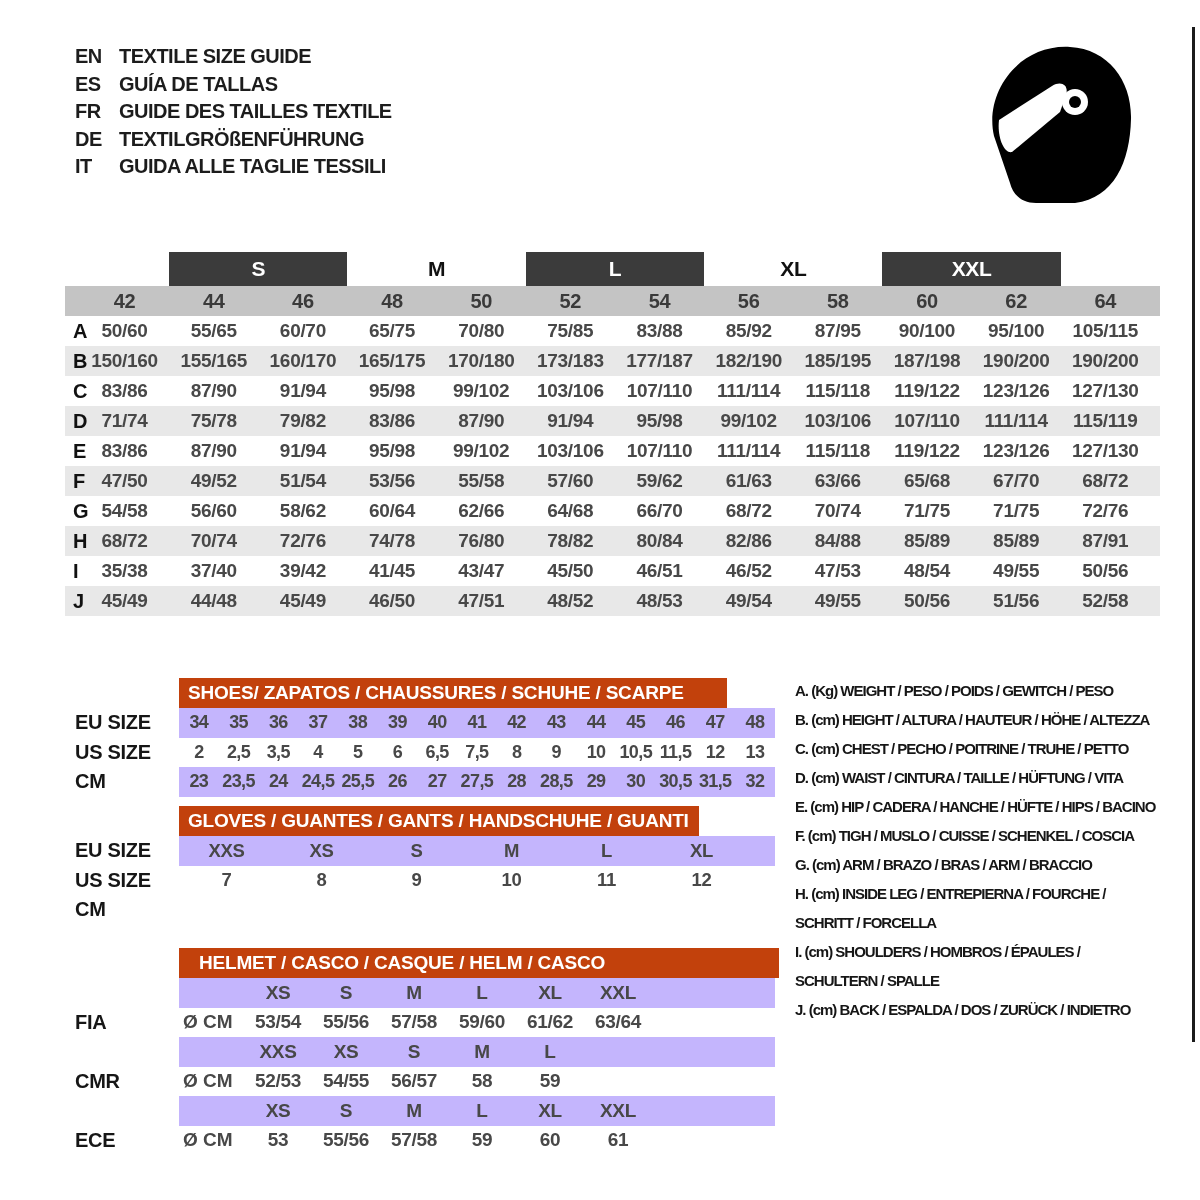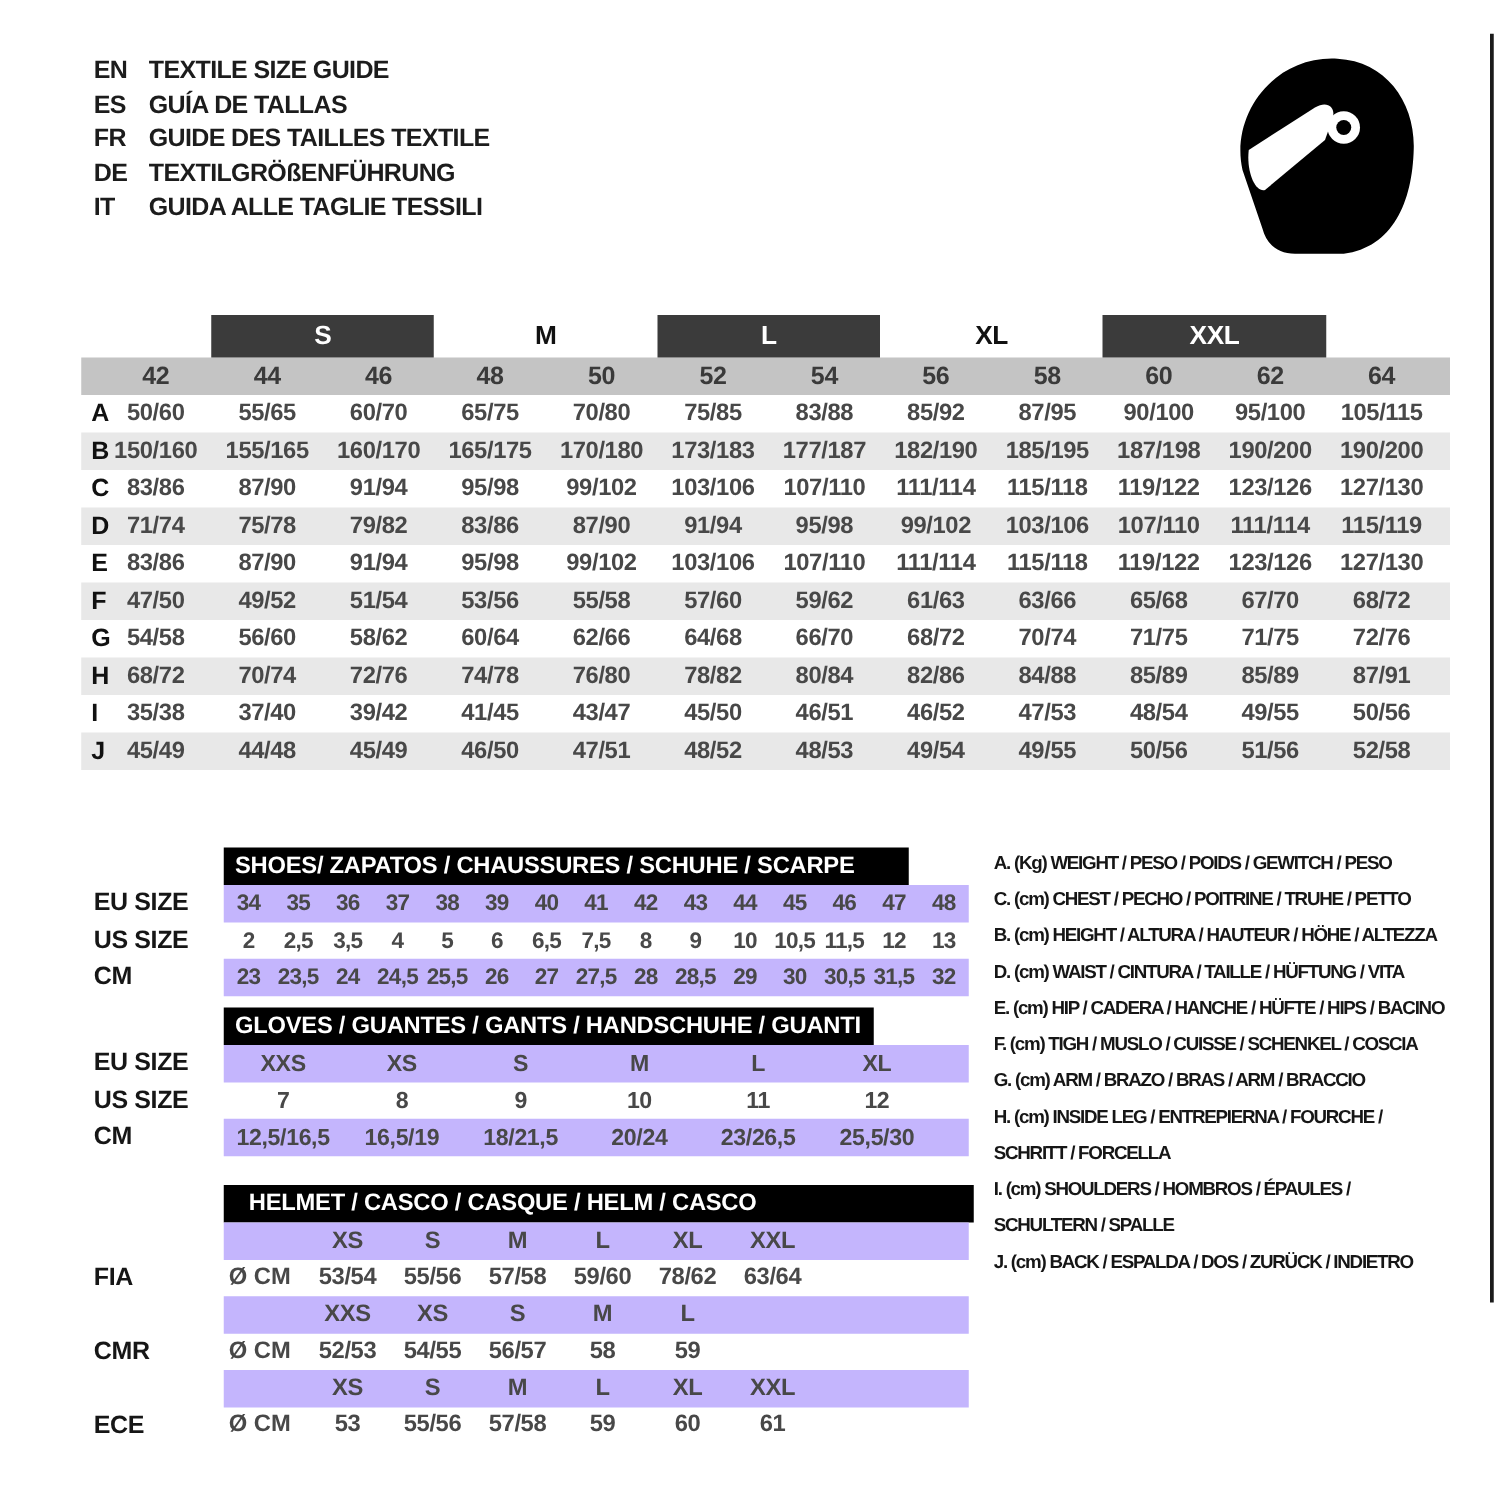--- a/index.html
+++ b/index.html
@@ -38,21 +38,21 @@
   .trow.alt { background:#e8e8e8; }
   .rlabel { width:7px; white-space:nowrap; overflow:visible; font-size:20px; color:#111; }
   .tcell { width:89.17px; text-align:center; font-size:19px; color:#484848;
            letter-spacing:-0.3px; white-space:nowrap; flex:none; }
 
   
   .section { position:absolute; left:65px; width:712px; }
   .section.shoes  { top:678px; }
   .section.gloves { top:806px; }
   .section.helmet { top:948px; }
-  .sec-bar { margin-left:114px; height:30px; background:#000000; color:#fff;
+  .sec-bar { margin-left:114px; height:30px; background:#c2410c; color:#fff;
              display:flex; align-items:center; padding-left:9px; box-sizing:border-box;
              font-size:19px; letter-spacing:-0.2px; white-space:nowrap; }
   .bar-shoes  { width:548px; }
   .bar-gloves { width:520px;text-align:right; }
   .bar-helmet { width:600px;padding-left:20px; }
 
   .srow { display:flex; height:29.5px; }
   .slabel { width:114px; flex:none; display:flex; align-items:center; padding-left:10px;
             box-sizing:border-box; font-size:20px; color:#161616; letter-spacing:-0.3px; }
   .scontent { width:596px; flex:none; display:flex; align-items:center; }
@@ -375,28 +375,20 @@
             <div class="glove-col">7</div>
             <div class="glove-col">8</div>
             <div class="glove-col">9</div>
             <div class="glove-col">10</div>
             <div class="glove-col">11</div>
             <div class="glove-col">12</div>
           </div>
         </div>
         <div class="srow">
           <div class="slabel">CM</div>
-          <div class="scontent gray">
-            <div class="glove-col">12,5/16,5</div>
-            <div class="glove-col">16,5/19</div>
-            <div class="glove-col">18/21,5</div>
-            <div class="glove-col">20/24</div>
-            <div class="glove-col">23/26,5</div>
-            <div class="glove-col">25,5/30</div>
-          </div>
         </div>
       </div>
   </div>
 
   <div class="section helmet">
     <div class="sec-bar bar-helmet">HELMET / CASCO / CASQUE / HELM / CASCO</div>
     <div>
         <div class="srow">
           <div class="slabel"></div>
           <div class="scontent gray">
@@ -410,21 +402,21 @@
           </div>
         </div>
         <div class="srow">
           <div class="slabel">FIA</div>
           <div class="scontent">
             <div class="helm-unit">Ø CM</div>
             <div class="helm-col">53/54</div>
             <div class="helm-col">55/56</div>
             <div class="helm-col">57/58</div>
             <div class="helm-col">59/60</div>
-            <div class="helm-col">78/62</div>
+            <div class="helm-col">61/62</div>
             <div class="helm-col">63/64</div>
           </div>
         </div>
         <div class="srow">
           <div class="slabel"></div>
           <div class="scontent gray">
             <div class="helm-unit"></div>
             <div class="helm-col">XXS</div>
             <div class="helm-col">XS</div>
             <div class="helm-col">S</div>
@@ -470,24 +462,24 @@
           </div>
         </div>
       </div>
   </div>
 
   <div class="legend">
       <div class="legend-item">
         <div class="legend-line">A. (Kg) WEIGHT / PESO / POIDS / GEWITCH / PESO</div>
       </div>
       <div class="legend-item">
+        <div class="legend-line">B. (cm) HEIGHT / ALTURA / HAUTEUR / HÖHE / ALTEZZA</div>
+      </div>
+      <div class="legend-item">
         <div class="legend-line">C. (cm) CHEST / PECHO / POITRINE / TRUHE / PETTO</div>
-      </div>
-      <div class="legend-item">
-        <div class="legend-line">B. (cm) HEIGHT / ALTURA / HAUTEUR / HÖHE / ALTEZZA</div>
       </div>
       <div class="legend-item">
         <div class="legend-line">D. (cm) WAIST / CINTURA / TAILLE / HÜFTUNG / VITA</div>
       </div>
       <div class="legend-item">
         <div class="legend-line">E. (cm) HIP / CADERA / HANCHE / HÜFTE / HIPS /  BACINO</div>
       </div>
       <div class="legend-item">
         <div class="legend-line">F. (cm) TIGH / MUSLO / CUISSE / SCHENKEL / COSCIA</div>
       </div>

